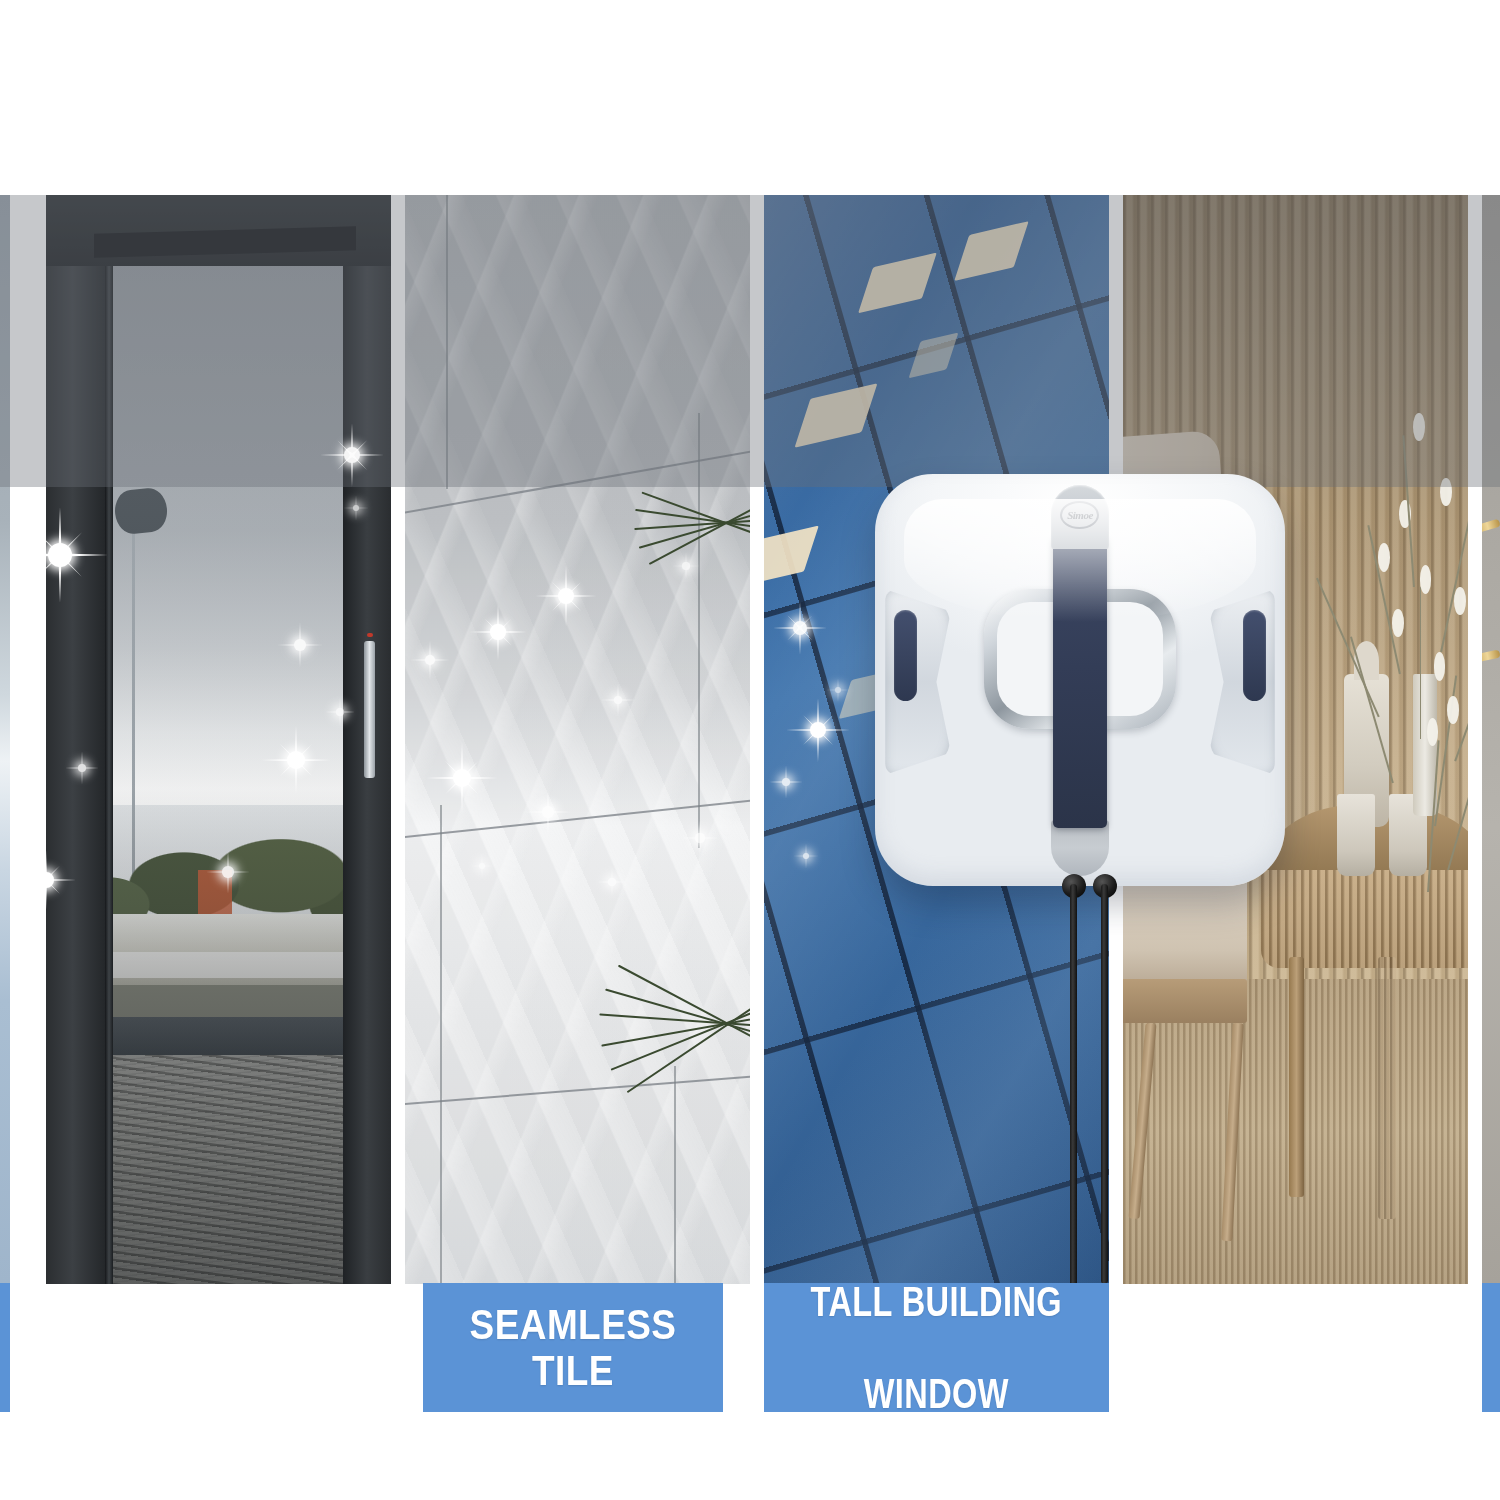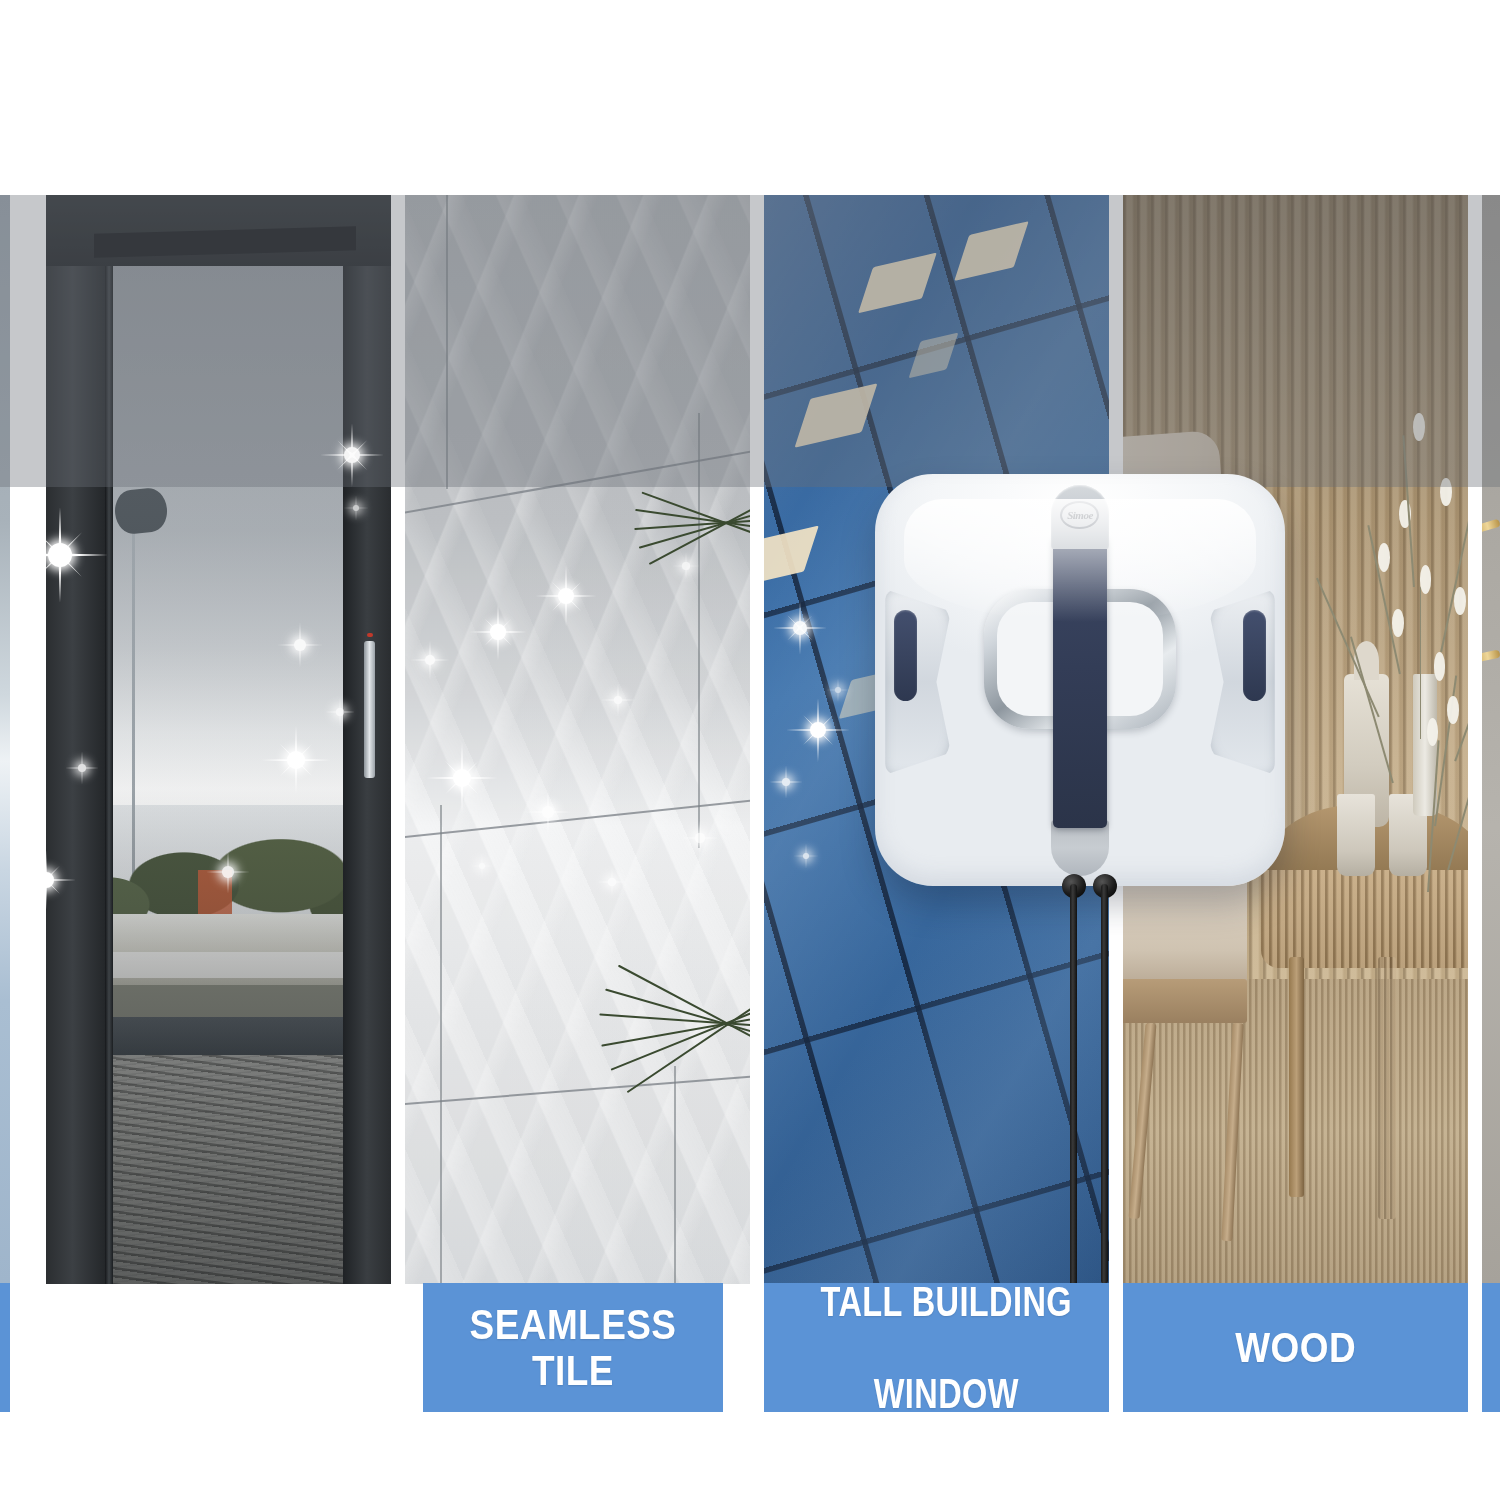--- a/index.html
+++ b/index.html
@@ -253,21 +253,21 @@
     background:#5B93D6; display:flex; align-items:center; justify-content:center;
     text-align:center; }
   .caption span {
     color:#ffffff; font-weight:bold; font-size:42px; line-height:46px;
     letter-spacing:.5px; transform:scaleX(0.88); display:block;
     text-shadow:0 1px 2px rgba(0,0,0,.12);
   }
   .cap0 { left:0px;    width:10px; }
   .cap1 { left:46px;   width:345px; }
   .cap2 { left:423px;  width:300px; }
-  .cap3 { left:764px;  width:345px;justify-content:flex-end; }
+  .cap3 { left:764px;  width:345px; }
   .cap4 { left:1123px; width:345px; }
   .cap5 { left:1482px; width:18px; }
 </style>
 </head>
 <body>
 
 <div id="stage">
 
   <div id="title">WIDE RANGE OF APPLICATION</div>
 
@@ -579,19 +579,16 @@
     <span>SEAMLESS TILE</span>
   </div>
 
   <div class="caption cap3">
     <span>
       <span>TALL BUILDING</span><br>
       <span>WINDOW</span>
     </span>
   </div>
 
-  <div class="caption cap4">
-    <span>WOOD</span>
-  </div>
 
   <div class="caption cap5"></div>
 
 </div>
 
 </body></html>

